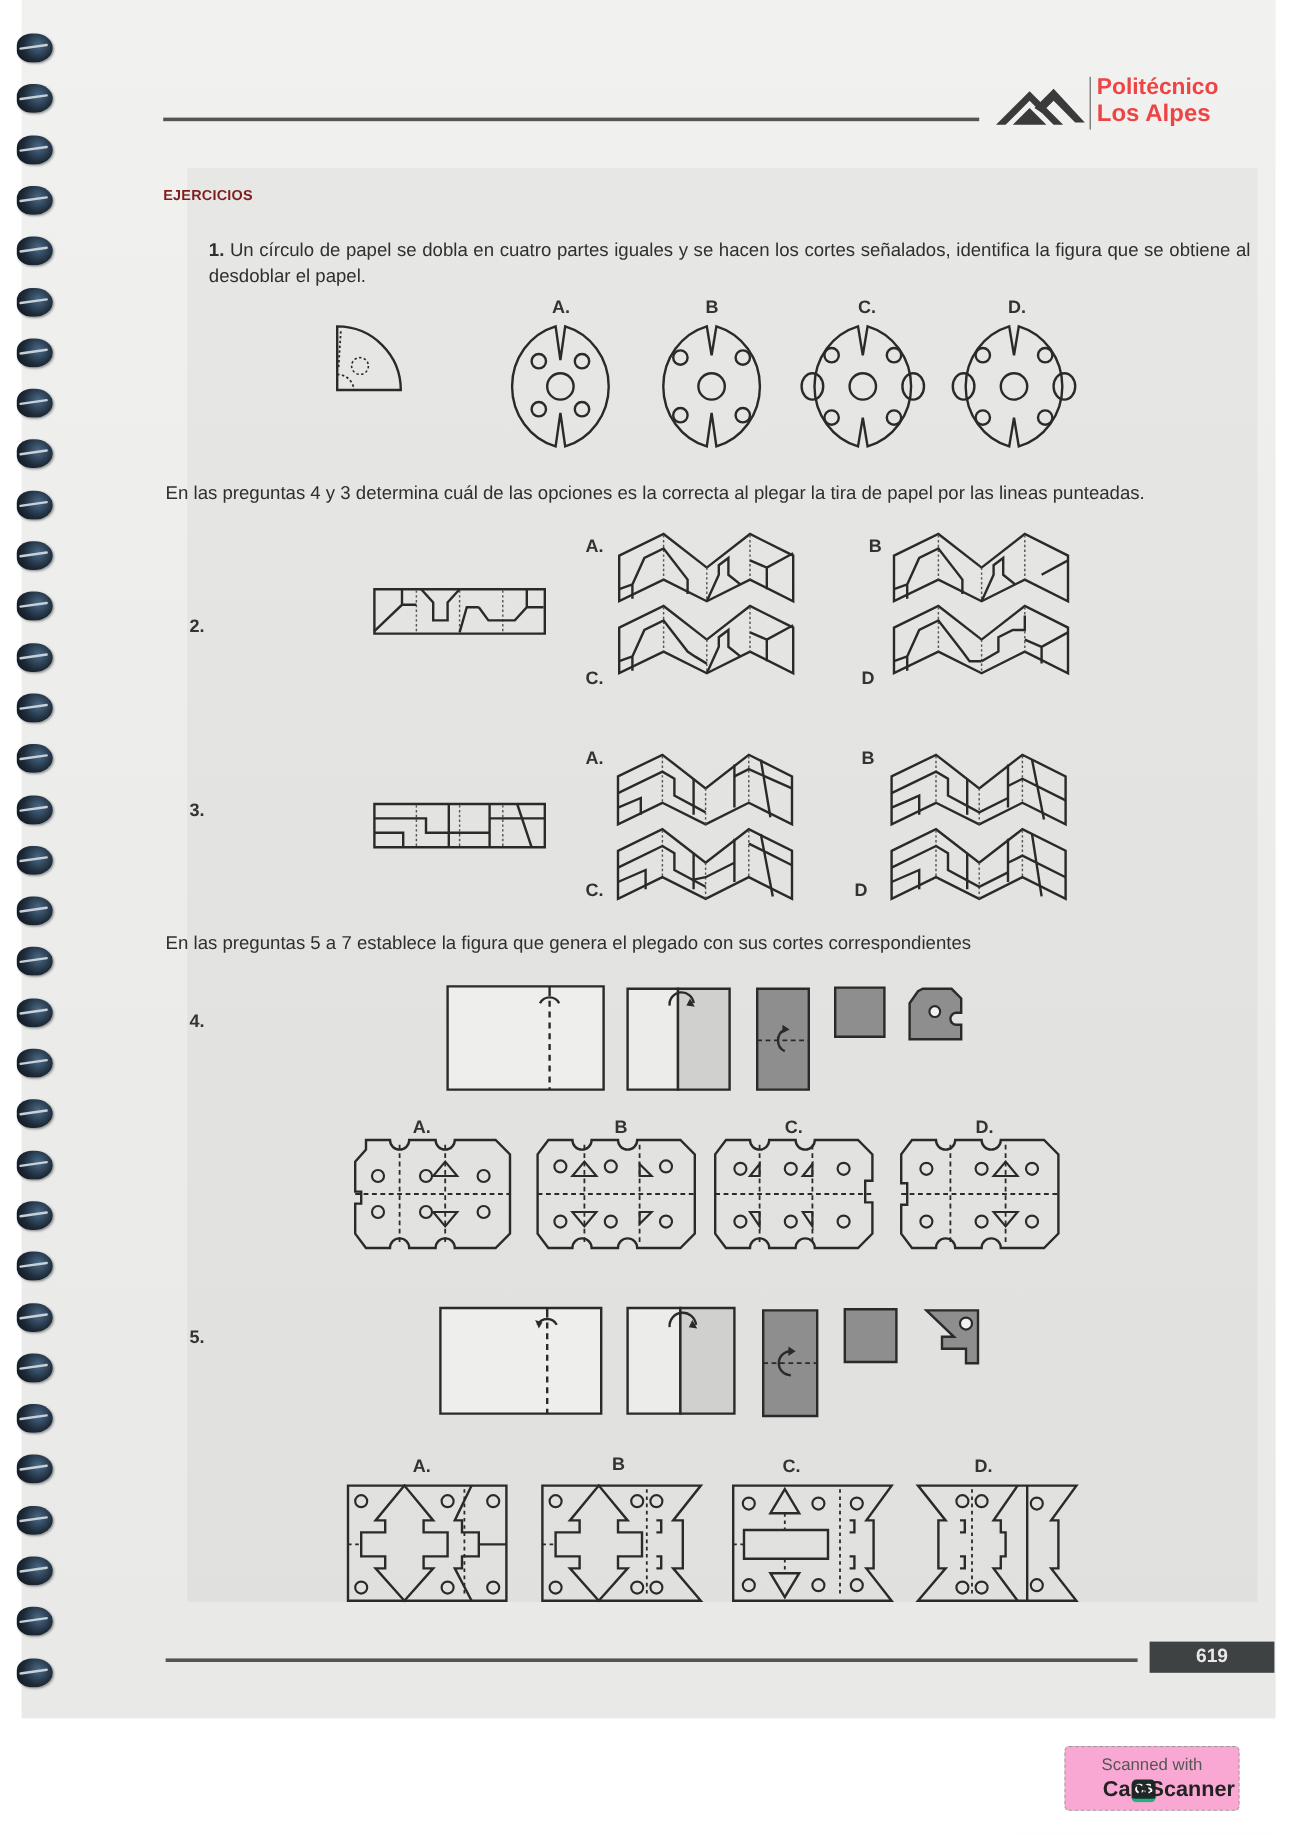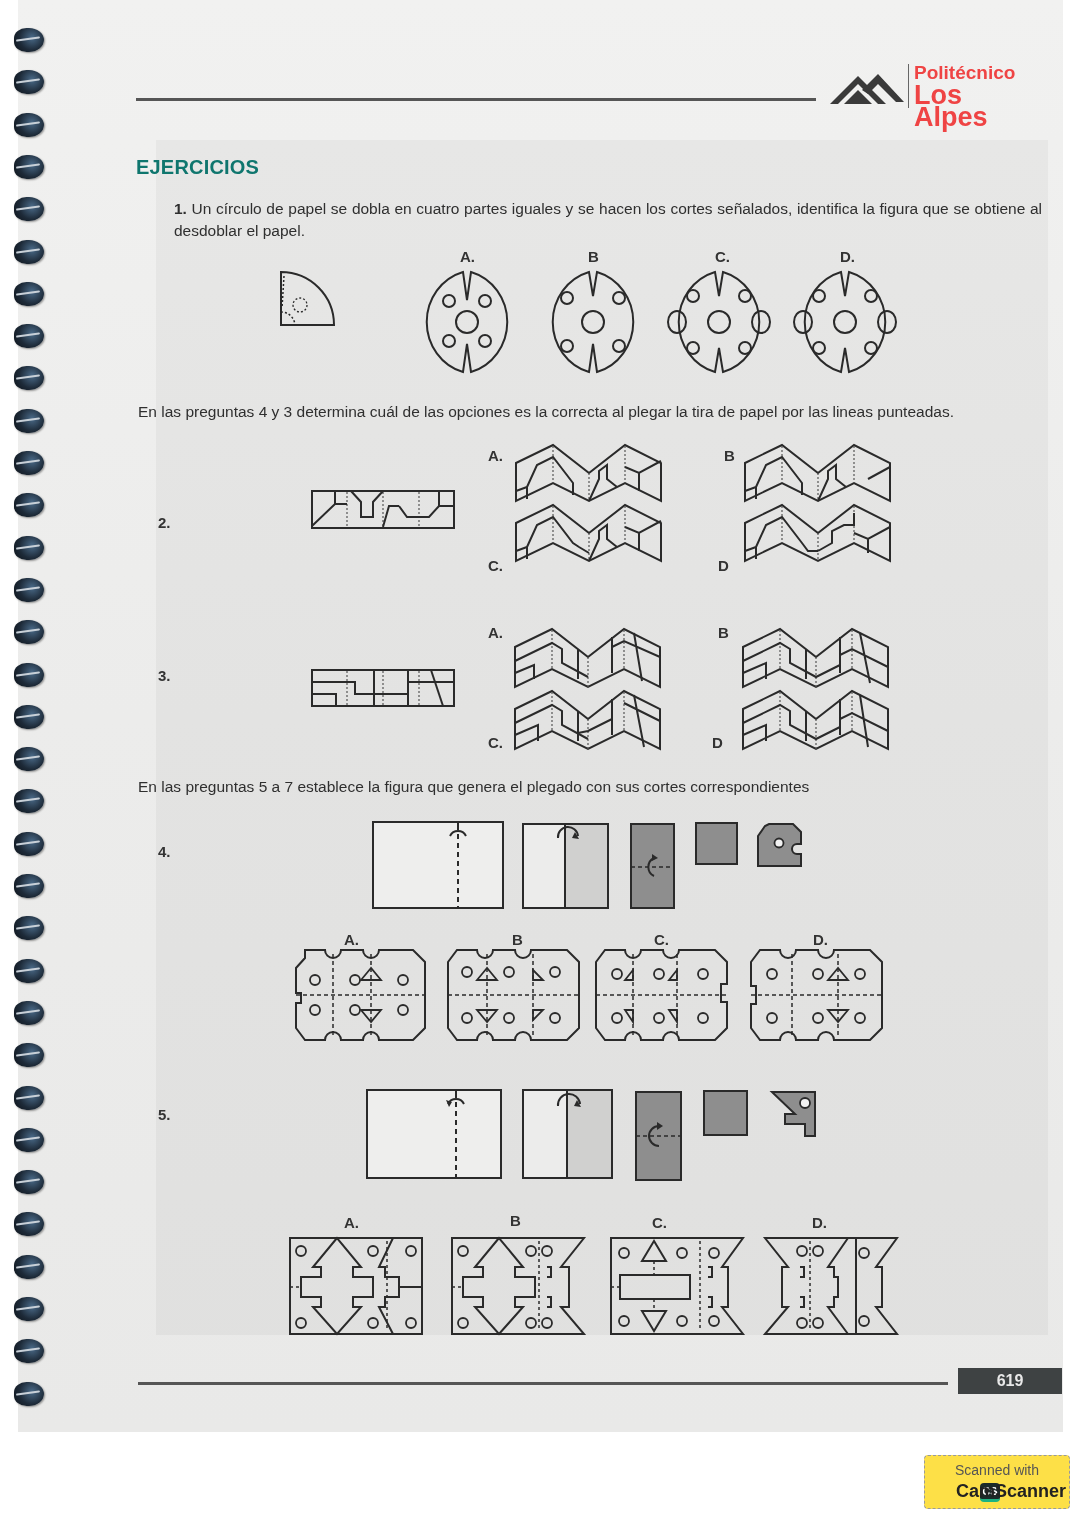--- a/index.html
+++ b/index.html
@@ -27,39 +27,39 @@
   .ring::after {
     content: ""; position: absolute; left: 2px; right: 4px; top: 10px; height: 2px;
     background: #c8d0d8; border-radius: 2px; transform: rotate(-8deg);
   }
   .header-rule { position: absolute; left: 136px; top: 98px; width: 680px; height: 3px; background: #555; }
   .logo { position: absolute; left: 828px; top: 62px; width: 210px; height: 50px; }
   .logo svg { position: absolute; left: 0; top: 6px; }
   .logo-divider { position: absolute; left: 80px; top: 2px; width: 1px; height: 44px; background: #666; }
   .logo-text { position: absolute; left: 86px; top: 0; line-height: 22px; color: #ef4444; }
   .logo-l1 { font-size: 19px; font-weight: bold; display: block; }
-  .logo-l2 { font-size: 27px; font-weight: bold; display: block; }
-
-  .section-title { position: absolute; left: 136px; top: 156px; font-size: 20px; font-weight: bold; color: #0f766e; letter-spacing: 0.2px; }
+  .logo-l2 { font-size: 20px; font-weight: bold; display: block; }
+
+  .section-title { position: absolute; left: 136px; top: 156px; font-size: 12px; font-weight: bold; color: #7f1d1d; letter-spacing: 0.2px; }
   .para { position: absolute; font-size: 15.5px; line-height: 22px; color: #2f2f2f; text-align: justify; }
   .para .num { font-weight: bold; }
   .qnum { position: absolute; font-size: 15px; font-weight: bold; color: #333; }
   .optlabel { position: absolute; font-size: 15px; font-weight: bold; color: #333; }
   svg.fig { position: absolute; overflow: visible; }
   svg.fig * { vector-effect: non-scaling-stroke; }
 
   .footer-rule { position: absolute; left: 138px; top: 1382px; width: 810px; height: 3px; background: #555; }
   .page-num {
     position: absolute; left: 958px; top: 1368px; width: 104px; height: 26px;
     background: #3e4243; color: #e8e8e8; font-size: 16px; font-weight: bold;
     text-align: center; line-height: 26px;
   }
   .cs-badge {
-    position: absolute; left: 924px; top: 1455px; width: 144px; height: 52px;
-    border: 1px dashed #9a9a9a; border-radius: 4px; background: #fde047;
+    position: absolute; left: 887px; top: 1455px; width: 144px; height: 52px;
+    border: 1px dashed #9a9a9a; border-radius: 4px; background: #f9a8d4;
   }
   .cs-top { position: absolute; left: 0; right: 0; top: 6px; text-align: center; font-size: 14px; color: #555; }
   .cs-logo {
     position: absolute; left: 7px; top: 27px; width: 20px; height: 19px; border-radius: 4px;
     background: #1c2b2a; color: #fff; font-size: 11px; font-weight: bold; text-align: center; line-height: 17px;
     border-bottom: 3px solid #1eb482; box-sizing: border-box; margin-left: 48px;
   }
   .cs-name { position: absolute; left: 31px; top: 25px; font-size: 18px; font-weight: bold; color: #222; }
 </style>
 </head>

